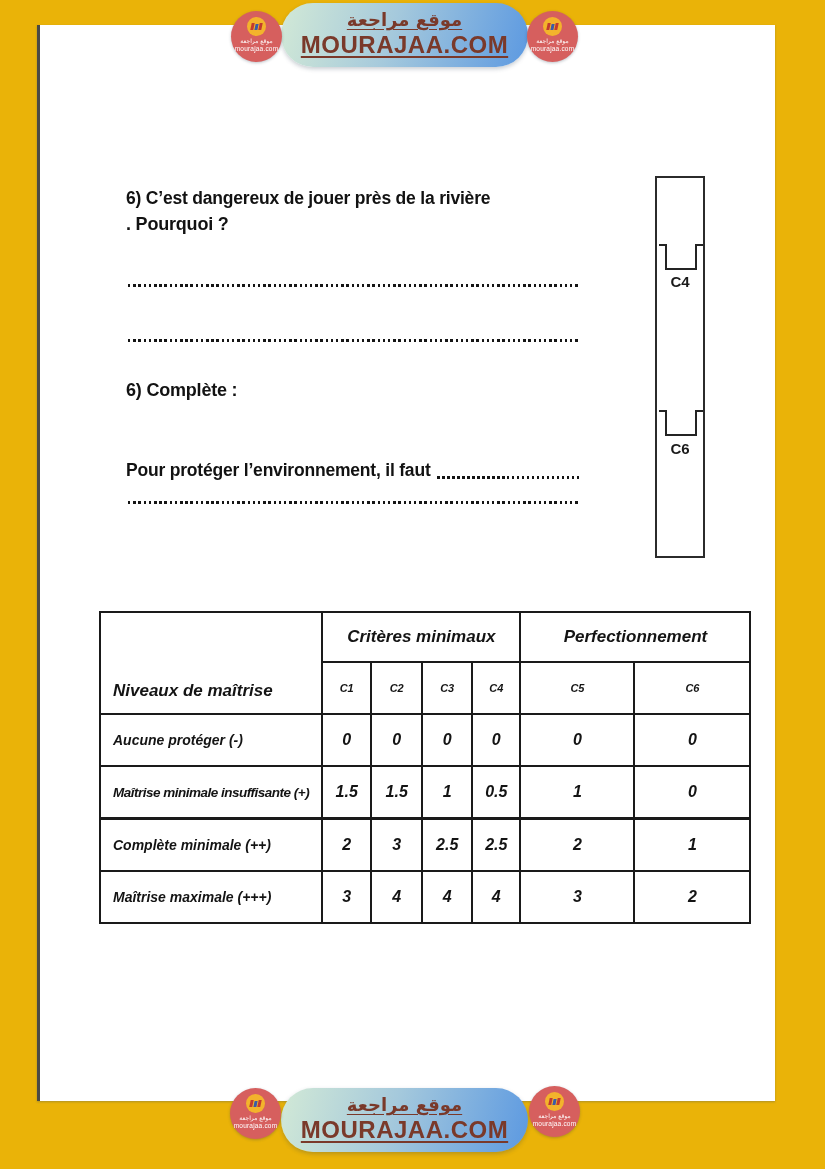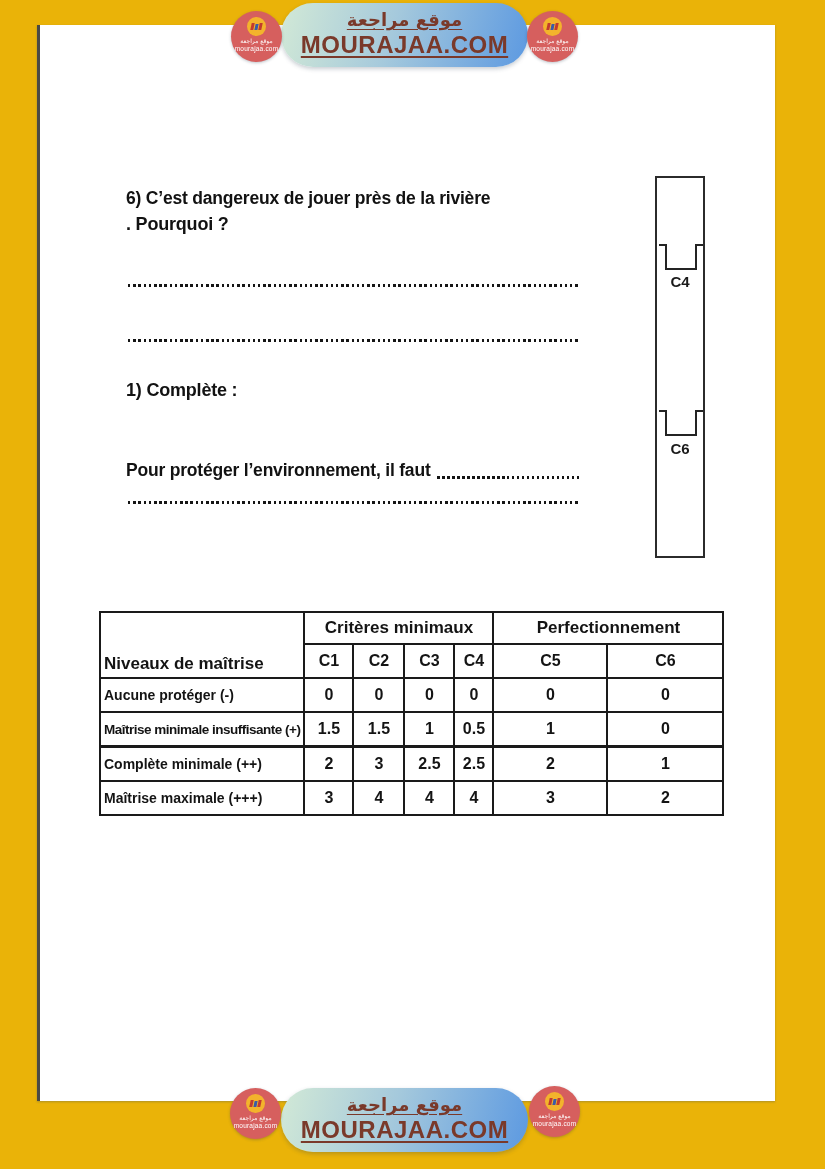--- a/index.html
+++ b/index.html
@@ -92,25 +92,25 @@
     position:absolute;width:100%;text-align:center;
     font-size:15px;font-weight:700;color:#1a1a1a;letter-spacing:0;
   }
   .ml1{top:95px;}
   .ml2{top:262px;}
   
   .score-table{
     position:absolute;left:99px;top:611px;border-collapse:collapse;table-layout:fixed;
   }
   .score-table td,.score-table th{
-    border:2px solid #1a1a1a;padding:3px;font-weight:700;color:#141414;
-    overflow:hidden;white-space:nowrap;
+    border:2px solid #1a1a1a;padding:12px;font-weight:700;color:#141414;
+    overflow:hidden;white-space:nowrap;font-style:italic;
   }
   .th-group{font-size:17px;height:24px;text-align:center;}
-  .th-c{font-size:16px;height:26px;text-align:center;}
+  .th-c{font-size:11px;height:26px;text-align:center;}
   .th-corner{font-size:17px;text-align:left;vertical-align:bottom;padding:0 0 5px 8px;}
   .row-label{font-size:14px;text-align:left;padding-left:7px;height:26px;}
   .row-label.condensed{font-size:13.5px;letter-spacing:-.5px;}
   .cell-num{font-size:16px;text-align:center;}
   .thick-top td{border-top:3px solid #1a1a1a;}
 </style>
 </head>
 <body>
 
 <div class="stage">
@@ -138,21 +138,21 @@
       </div>
     <div class="badge-ar">موقع مراجعة</div>
     <div class="badge-en">mourajaa.com</div>
   </div>
 
   <div class="doc-text q6-1">6) C’est dangereux de jouer près de la rivière</div>
   <div class="doc-text q6-2">. Pourquoi ?</div>
   <div class="dots-line dl1"></div>
   <div class="dots-line dl2"></div>
 
-  <div class="doc-text q7-l">1) Complète :</div>
+  <div class="doc-text q7-l">6) Complète :</div>
   <div class="doc-text q7-s">
     <span>Pour protéger l’environnement, il faut</span>
     <span class="fill-dots"></span>
   </div>
   <div class="dots-line dl3"></div>
 
 
   <div class="margin-rect">
     <div class="bracket br1"></div>
     <div class="m-label ml1">C4</div>

